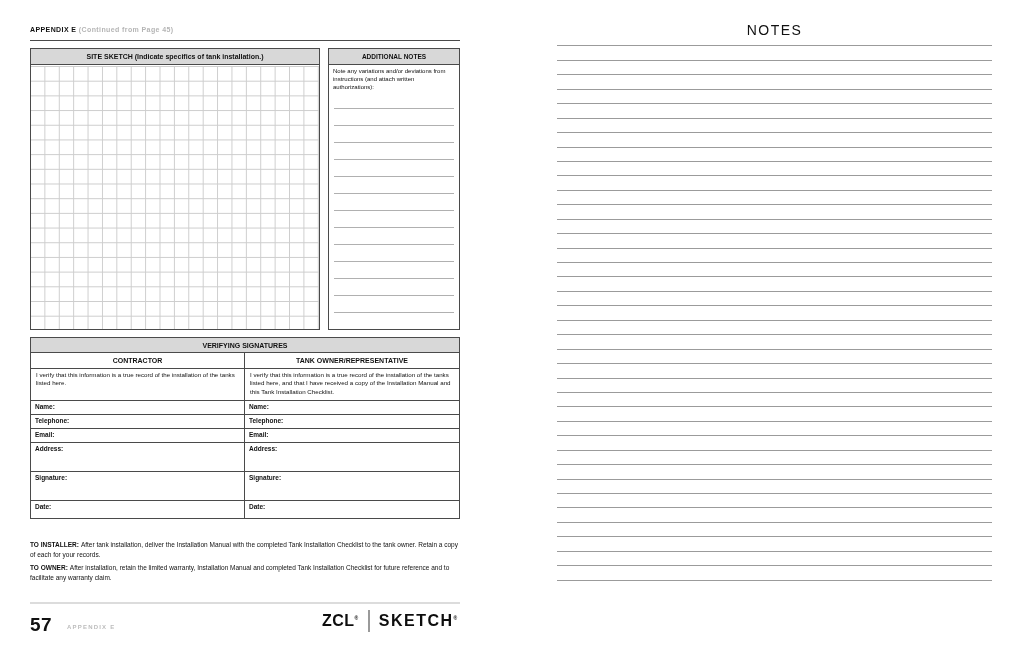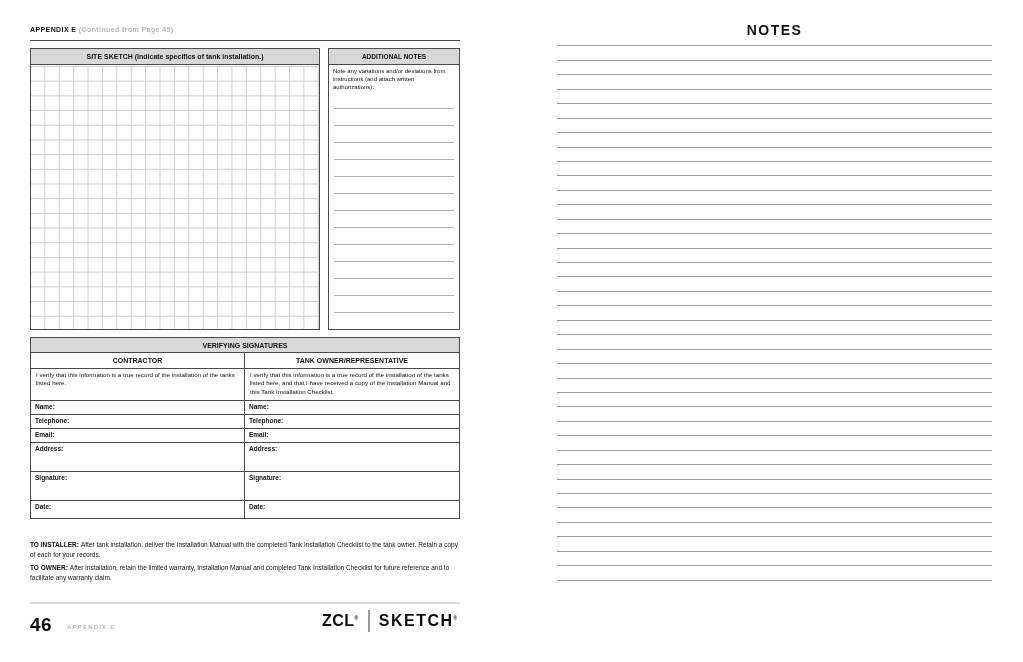--- a/index.html
+++ b/index.html
@@ -54,21 +54,21 @@
   .footer-rule { position:absolute; left:30px; top:602px; width:430px; height:2px; background:#dcdcdc; }
   .page-number { position:absolute; left:30px; top:614px; font-size:19px; font-weight:bold; letter-spacing:.5px; }
   .section-label { position:absolute; left:67px; top:624px; font-size:6px; font-weight:bold; letter-spacing:1.2px; color:#bcbcbc; }
   .logo { position:absolute; left:322px; top:610px; display:flex; align-items:center; }
   .logo .wordmark { font-weight:bold; font-size:16px; letter-spacing:.5px; color:#0d0d0d; }
   .logo .xerxes { letter-spacing:1.5px; }
   .logo sup { font-size:5px; vertical-align:super; }
   .logo-divider { width:2px; height:22px; background:#9a9a9a; margin:0 9px; }
 
   
-  .notes-title { position:absolute; left:557px; top:22px; width:435px; text-align:center; font-weight:bold; font-size:14px; letter-spacing:1.5px; }
+  .notes-title { position:absolute; left:557px; top:22px; width:435px; text-align:center; font-weight:normal; font-size:14px; letter-spacing:1.5px; }
   .notes-lines { position:absolute; left:557px; top:32px; width:435px; }
   .notes-line { height:14.45px; border-bottom:1px solid #9b9b9b; }
 </style>
 </head>
 <body>
 
 <div id="sheet">
 
   <div>
 
@@ -131,21 +131,21 @@
 
       </div>
     </div>
 
     <div class="instructions">
       <p><b>TO INSTALLER:</b><span>After tank installation, deliver the Installation Manual with the completed Tank Installation Checklist to the tank owner. Retain a copy of each for your records.</span></p>
       <p><b>TO OWNER:</b><span>After installation, retain the limited warranty, Installation Manual and completed Tank Installation Checklist for future reference and to facilitate any warranty claim.</span></p>
     </div>
 
     <div class="footer-rule"></div>
-    <div class="page-number">46</div>
+    <div class="page-number">57</div>
     <div class="section-label">APPENDIX E</div>
     <div class="logo">
       <span class="wordmark"><span>ZCL</span><sup>®</sup></span>
       <span class="logo-divider"></span>
       <span class="wordmark xerxes"><span>SKETCH</span><sup>®</sup></span>
     </div>
 
   </div>
 
   <div>

